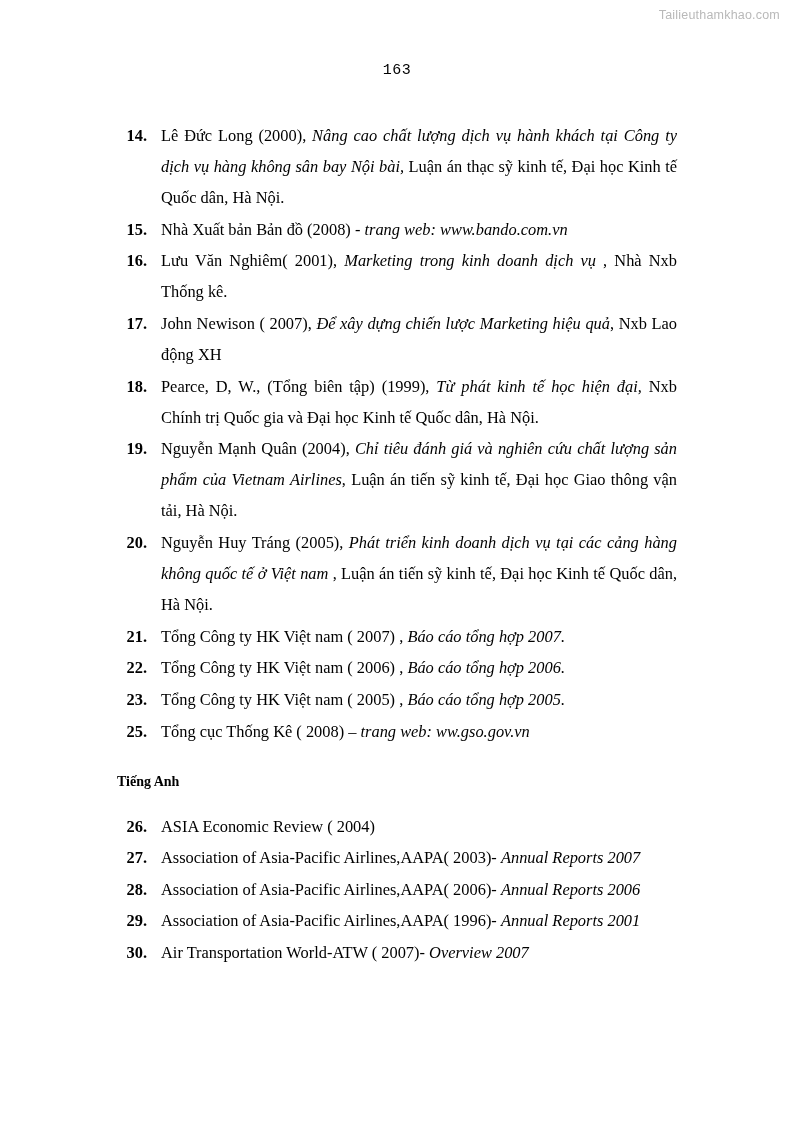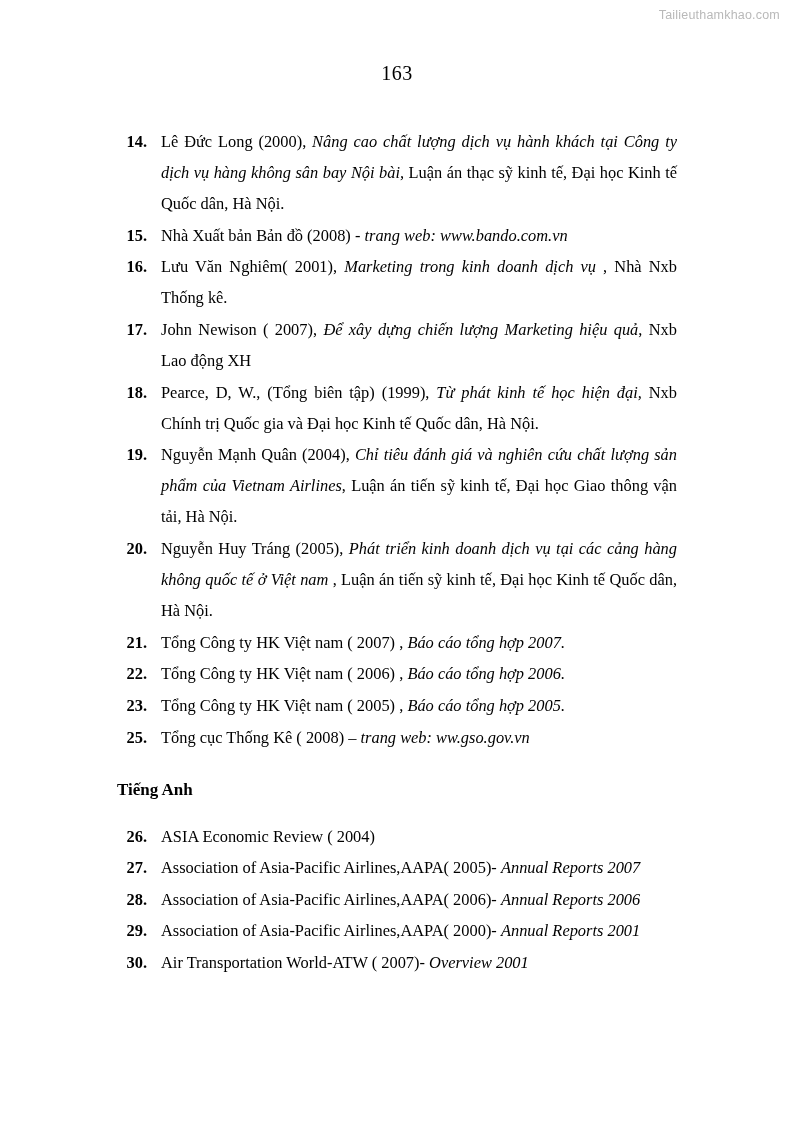--- a/index.html
+++ b/index.html
@@ -27,23 +27,24 @@
     top: 8px;
     right: 14px;
     font-family: "Liberation Sans", sans-serif;
     font-size: 12.5px;
     color: #b9b9b9;
     letter-spacing: 0.2px;
     user-select: none;
   }
   .page-number {
     text-align: center;
-    font-size: 20px;
+    font-size: 15px;
     padding-top: 62px;
     letter-spacing: 0.5px;
+    font-family: Liberation Mono, monospace;
   }
   .content {
     margin: 4px auto;
     width: 560px;
     padding-top: 38px;
   }
   ol.refs {
     list-style: none;
     margin: 0;
     padding: 0;
@@ -64,21 +65,21 @@
     width: 30px;
     text-align: right;
     font-weight: bold;
     font-size: 16.4px;
   }
   .ital {
     font-style: italic;
   }
   .section-head {
     font-weight: bold;
-    font-size: 17px;
+    font-size: 14px;
     margin-top: 26px;
     margin-bottom: 22px;
     padding-left: 0px;
   }
   ol.refs.tight li {
     line-height: 1.86;
   }
 </style>
 </head>
 <body>
@@ -88,34 +89,34 @@
   <div class="watermark">Tailieuthamkhao.com</div>
 
   <div class="page-number">163</div>
 
   <div class="content">
 
     <ol class="refs" id="refs-vi">
         <li><span class="num">14.</span><span><span>Lê Đức Long  (2000), </span><span class="ital">Nâng cao chất lượng dịch vụ hành khách tại Công ty dịch vụ hàng không sân bay Nội bài,</span><span> Luận án thạc sỹ kinh tế,  Đại học Kinh tế Quốc dân, Hà Nội.</span></span></li>
         <li><span class="num">15.</span><span><span>Nhà Xuất bản Bản đồ (2008) - </span><span class="ital">trang web: www.bando.com.vn</span></span></li>
         <li><span class="num">16.</span><span><span>Lưu Văn Nghiêm( 2001), </span><span class="ital">Marketing trong kinh doanh  dịch vụ</span><span> , Nhà Nxb Thống kê.</span></span></li>
-        <li><span class="num">17.</span><span><span>John Newison ( 2007), </span><span class="ital">Để xây dựng chiến lượng Marketing hiệu quả</span><span>, Nxb Lao động XH</span></span></li>
+        <li><span class="num">17.</span><span><span>John Newison ( 2007), </span><span class="ital">Để xây dựng chiến lược Marketing hiệu quả</span><span>, Nxb Lao động XH</span></span></li>
         <li><span class="num">18.</span><span><span>Pearce, D, W., (Tổng biên tập) (1999), </span><span class="ital">Từ phát kinh tế học hiện đại,</span><span> Nxb Chính trị Quốc gia và Đại học Kinh tế Quốc dân, Hà Nội.</span></span></li>
         <li><span class="num">19.</span><span><span>Nguyễn Mạnh Quân (2004), </span><span class="ital">Chỉ tiêu đánh giá và nghiên cứu chất lượng sản phẩm của Vietnam Airlines</span><span>, Luận án tiến sỹ kinh tế, Đại học Giao thông vận tải, Hà Nội.</span></span></li>
         <li><span class="num">20.</span><span><span>Nguyễn Huy Tráng (2005), </span><span class="ital">Phát triển kinh doanh dịch vụ tại các cảng hàng không quốc tế ở Việt nam</span><span> , Luận án tiến sỹ kinh tế,  Đại học Kinh tế Quốc dân, Hà Nội.</span></span></li>
         <li><span class="num">21.</span><span><span>Tổng Công ty HK Việt nam ( 2007) , </span><span class="ital">Báo cáo tổng hợp 2007.</span></span></li>
         <li><span class="num">22.</span><span><span>Tổng Công ty HK Việt nam ( 2006) , </span><span class="ital">Báo cáo tổng hợp  2006.</span></span></li>
         <li><span class="num">23.</span><span><span>Tổng Công ty HK Việt nam ( 2005) , </span><span class="ital">Báo cáo tổng hợp 2005.</span></span></li>
         <li><span class="num">25.</span><span><span>Tổng cục Thống Kê ( 2008) – </span><span class="ital">trang web: ww.gso.gov.vn</span></span></li>
       </ol>
 
     <div class="section-head">Tiếng Anh</div>
 
     <ol class="refs tight" id="refs-en">
         <li><span class="num">26.</span><span><span>ASIA Economic Review ( 2004)</span></span></li>
-        <li><span class="num">27.</span><span><span>Association of Asia-Pacific Airlines,AAPA( 2005)- </span><span class="ital">Annual Reports 2007</span></span></li>
+        <li><span class="num">27.</span><span><span>Association of Asia-Pacific Airlines,AAPA( 2003)- </span><span class="ital">Annual Reports 2007</span></span></li>
         <li><span class="num">28.</span><span><span>Association of Asia-Pacific Airlines,AAPA( 2006)- </span><span class="ital">Annual Reports 2006</span></span></li>
-        <li><span class="num">29.</span><span><span>Association of Asia-Pacific Airlines,AAPA( 2000)- </span><span class="ital">Annual Reports 2001</span></span></li>
-        <li><span class="num">30.</span><span><span>Air Transportation World-ATW ( 2007)- </span><span class="ital">Overview 2001</span></span></li>
+        <li><span class="num">29.</span><span><span>Association of Asia-Pacific Airlines,AAPA( 1996)- </span><span class="ital">Annual Reports 2001</span></span></li>
+        <li><span class="num">30.</span><span><span>Air Transportation World-ATW ( 2007)- </span><span class="ital">Overview 2007</span></span></li>
       </ol>
 
   </div>
 </div>
 
 </body></html>

